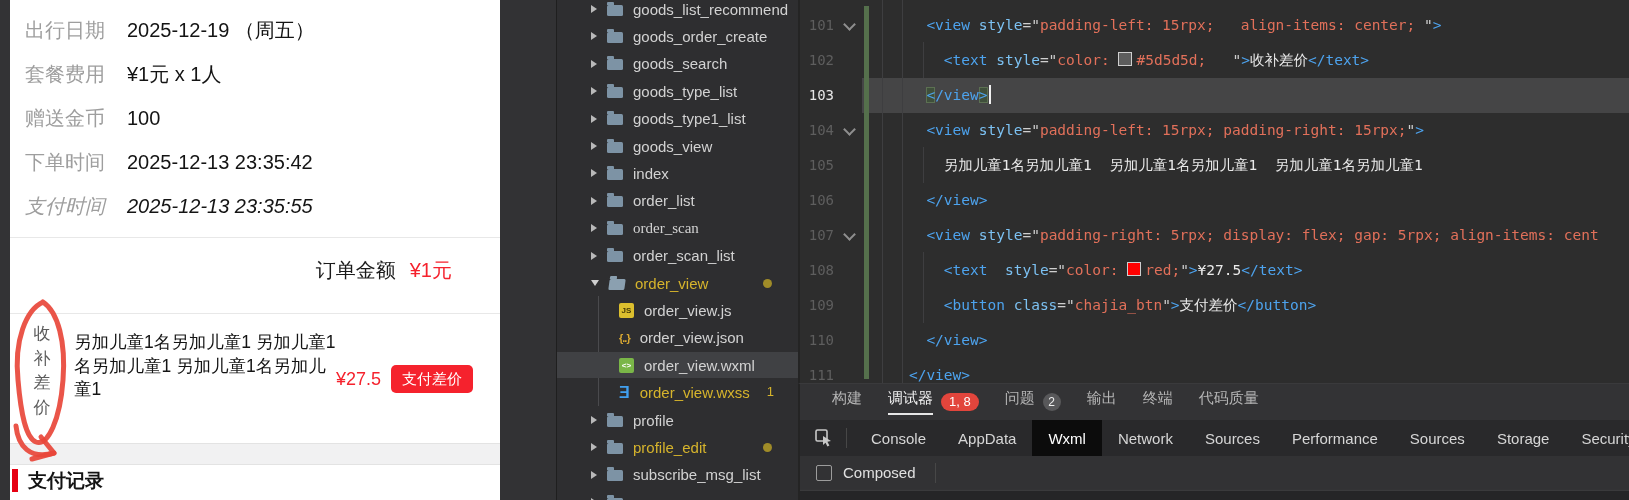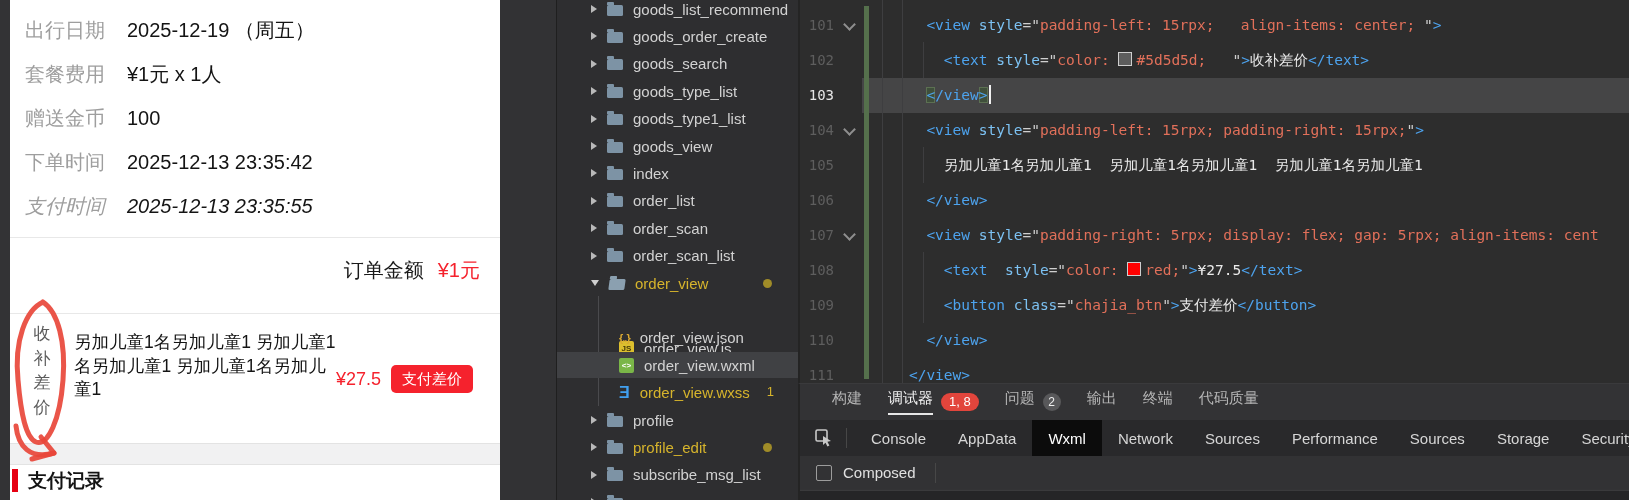--- a/index.html
+++ b/index.html
@@ -9,21 +9,21 @@
 
   
   #left-strip{left:0;top:0;width:10px;height:500px;background:#333335;}
   #sim{left:10px;top:0;width:490px;height:500px;background:#ffffff;overflow:hidden;}
   .detail-row{position:absolute;left:0;width:100%;height:44px;line-height:44px;font-size:20px;}
   .detail-row .lbl{position:absolute;left:15px;color:#9e9e9e;}
   .detail-row .val{position:absolute;left:117px;color:#141414;}
   .hdiv{position:absolute;left:0;width:100%;height:1px;background:#e8e8e8;}
   #amount-row{left:0;top:248px;width:100%;height:44px;line-height:44px;text-align:right;font-size:20px;}
   #amount-row .amt-lbl{color:#1a1a1a;padding-right:14px;}
-  #amount-row .amt-val{color:#f5222d;padding-right:20px;}
+  #amount-row .amt-val{color:#f5222d;padding-right:48px;}
   #adjust-vert{left:21px;top:322px;width:22px;text-align:center;font-size:17px;line-height:24.5px;color:#5c5c5c;}
   #adjust-text{left:64px;top:331px;width:266px;font-size:17.5px;line-height:23.5px;color:#141414;}
   #adjust-price{left:326px;top:369px;font-size:18px;color:#f5222d;}
   #pay-btn{left:381px;top:365px;width:82px;height:28px;background:#f5222d;border:none;border-radius:5px;
            color:#fff;font-size:15px;text-align:center;line-height:28px;cursor:pointer;font-family:inherit;}
   #gray-band{left:0;top:443px;width:100%;height:20px;background:#f1f1f2;border-top:1px solid #e3e3e3;border-bottom:1px solid #e3e3e3;}
   #pay-record{left:0;top:466px;width:100%;height:30px;}
   #pay-record .red-bar{position:absolute;left:2px;top:3px;width:6px;height:23px;background:#e60012;}
   #pay-record .pr-title{position:absolute;left:18px;top:0;font-size:19px;font-weight:600;color:#141414;line-height:29px;}
   #annotation{left:0;top:280px;width:190px;height:220px;pointer-events:none;}
@@ -204,21 +204,21 @@
           <span class="tree-label">index</span>
         </div>
       </div>
       <div class="tree-row" style="top: 187.8px;">
         <div class="tw" style="left: 34px;">
           <span class="arrow-r" style="margin-right: 10px;"></span>
           <span class="ic-folder"></span>
           <span class="tree-label">order_list</span>
         </div>
       </div>
-      <div class="tree-row" style="top: 215.2px;">
+      <div class="tree-row" style="top: 215.2px; font-family: Liberation Serif, serif;">
         <div class="tw" style="left: 34px;">
           <span class="arrow-r" style="margin-right: 10px;"></span>
           <span class="ic-folder"></span>
           <span class="tree-label">order_scan</span>
         </div>
       </div>
       <div class="tree-row" style="top: 242.6px;">
         <div class="tw" style="left: 34px;">
           <span class="arrow-r" style="margin-right: 10px;"></span>
           <span class="ic-folder"></span>
@@ -227,21 +227,21 @@
       </div>
       <div class="tree-row" style="top: 270px;">
         <div class="tw" style="left: 34px;">
           <span class="arrow-d" style="margin-right: 10px;"></span>
           <span class="ic-folder open"></span>
           <span class="tree-label gold">order_view</span>
         </div>
         <div class="tree-dot"></div>
       </div>
       <div class="tree-row" style="top: 297.4px;">
-        <div class="tw" style="left: 62px; margin-top: 38px;">
+        <div class="tw" style="left: 62px;">
           <span class="ic-js">JS</span>
           <span class="tree-label">order_view.js</span>
         </div>
       </div>
       <div class="tree-row" style="top: 324.8px;">
         <div class="tw" style="left: 62px;">
           <span class="ic-json">{..}</span>
           <span class="tree-label">order_view.json</span>
         </div>
       </div>

